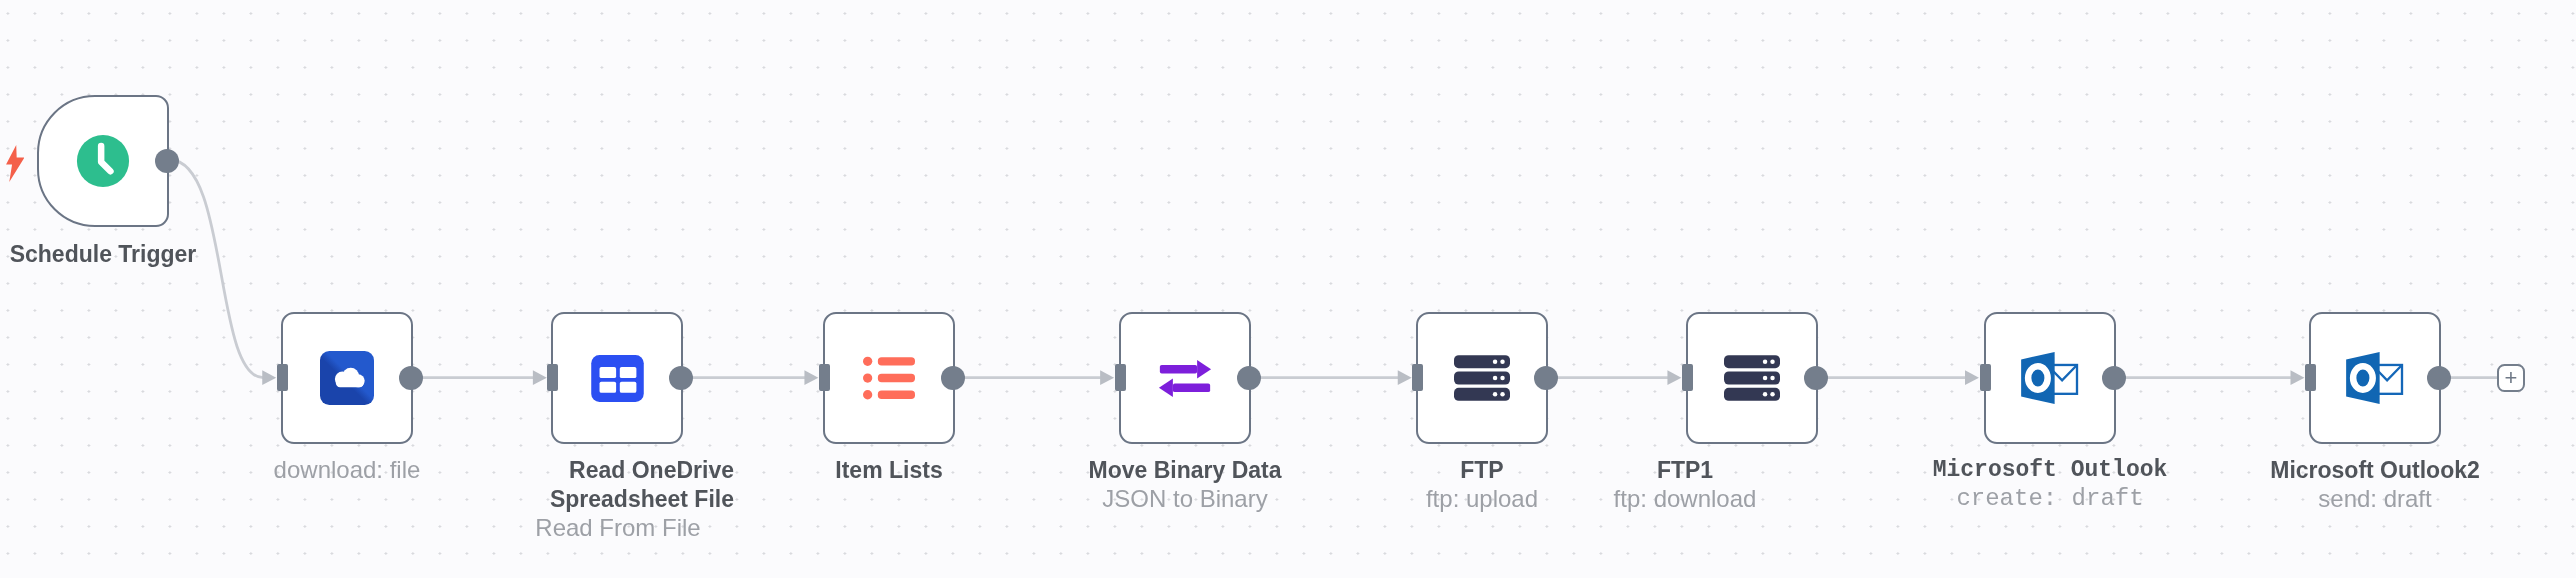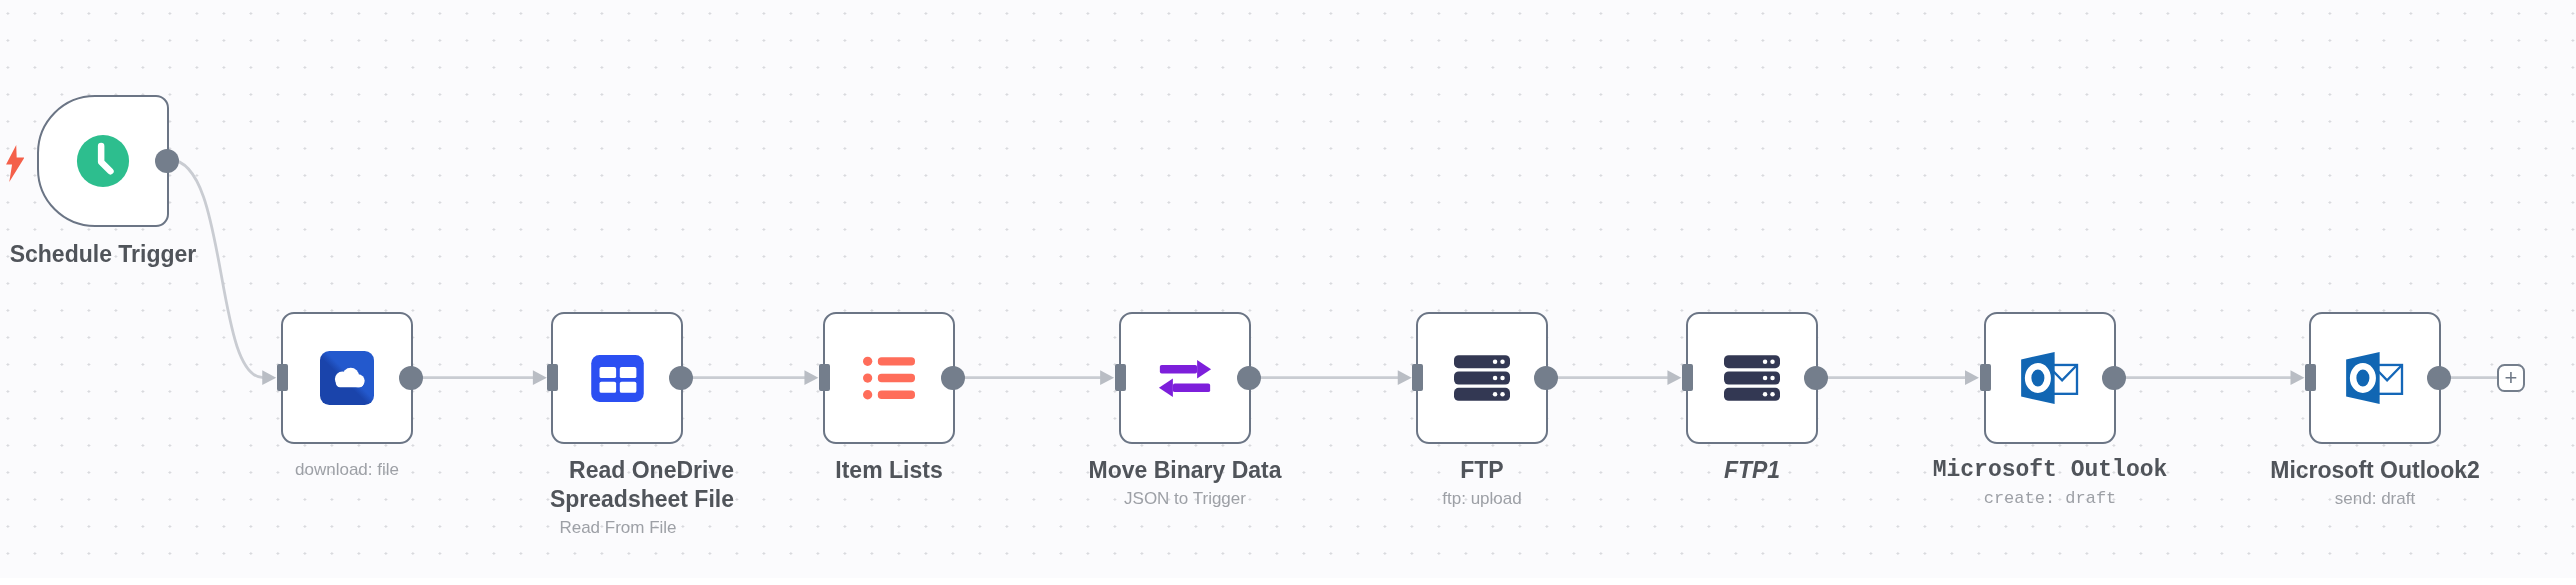--- a/index.html
+++ b/index.html
@@ -30,21 +30,21 @@
     width:24px;height:24px;background:#747e8c;border-radius:50%;
   }
   .node-label{
     position:absolute;width:372px;text-align:center;z-index:3;
   }
   .node-title{
     font-size:23px;font-weight:600;color:#50545a;line-height:29px;
   }
   .node-title.wrap{max-width:232px;margin:0 auto;text-align:right;}
   .node-subtitle{
-    font-size:17px;font-weight:400;color:#9da0a6;line-height:25px;margin-top:0.9px;
+    font-size:24px;font-weight:400;color:#9da0a6;line-height:25px;margin-top:0.9px;
   }
   .bolt{position:absolute;left:5.6px;top:145px;z-index:2;}
   .add-btn{
     position:absolute;left:2497px;top:364px;width:28px;height:28px;
     box-sizing:border-box;background:#fff;border:2.8px solid #747e8c;border-radius:7.4px;
     display:flex;align-items:center;justify-content:center;z-index:2;
     color:#6f7987;font-size:22px;font-weight:400;line-height:1;cursor:pointer;
   }
   .icon{display:block;}
 </style>
@@ -158,21 +158,21 @@
         <polygon points="42,2 57,12 42,22"></polygon>
         <rect x="16" y="27.5" width="40" height="9" rx="2"></rect>
         <polygon points="16,22 1,32 16,42"></polygon>
       </g>
     </svg>
     <span class="port-in"></span>
     <span class="port-out"></span>
   </div>
   <div class="node-label" style="left:999px;top:456px;text-align:center;">
     <div class="node-title">Move Binary Data</div>
-    <div class="node-subtitle">JSON to Trigger</div>
+    <div class="node-subtitle">JSON to Binary</div>
   </div>
 
   <div class="node" style="left:1416px;top:312px;">
     <svg class="icon" width="56" height="46" viewBox="0 0 60 49">
       <g fill="#333853">
         <rect x="0" y="0" width="60" height="14" rx="5"></rect>
         <rect x="0" y="17.5" width="60" height="14" rx="5"></rect>
         <rect x="0" y="35" width="60" height="14" rx="5"></rect>
       </g>
       <g fill="#ffffff">
@@ -204,22 +204,23 @@
           <circle cx="52" cy="7" r="2.4"></circle>
         <circle cx="44" cy="24.5" r="2.4"></circle>
           <circle cx="52" cy="24.5" r="2.4"></circle>
         <circle cx="44" cy="42" r="2.4"></circle>
           <circle cx="52" cy="42" r="2.4"></circle>
       </g>
     </svg>
     <span class="port-in"></span>
     <span class="port-out"></span>
   </div>
-  <div class="node-label" style="left:1566px;top:456px;font-style:italic;">
+  <div class="node-label" style="left:1499px;top:456px;">
     <div class="node-title">FTP1</div>
+    <div class="node-subtitle">ftp: download</div>
   </div>
 
   <div class="node" style="left:1984px;top:312px;">
     <svg class="icon" width="58" height="54" viewBox="0 0 62 58">
       <rect x="28" y="15" width="32" height="31" fill="#ffffff" stroke="#1467b8" stroke-width="2.5"></rect>
       <path d="M28 15 L44 31.5 L60 15" fill="none" stroke="#1467b8" stroke-width="2.5"></path>
       <path d="M0 9 L36 1 L36 57 L0 49 Z" fill="#1166b3"></path>
       <ellipse cx="18" cy="29" rx="10.5" ry="12.5" fill="none" stroke="#ffffff" stroke-width="7"></ellipse>
     </svg>
     <span class="port-in"></span>

